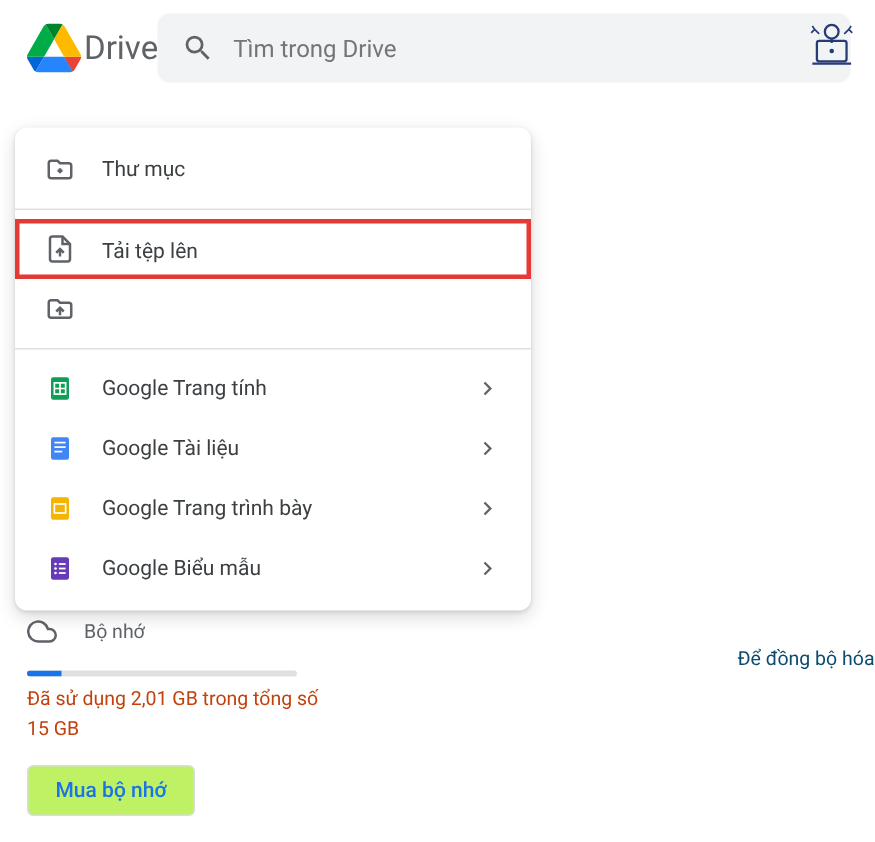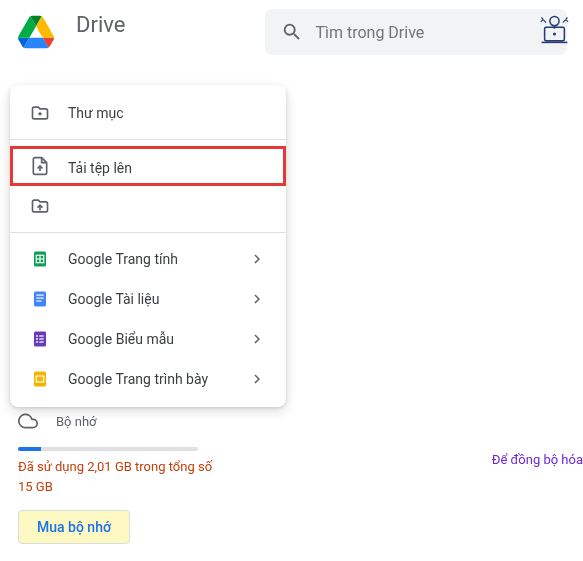--- a/index.html
+++ b/index.html
@@ -16,36 +16,36 @@
       overflow: hidden;
     }
     .header {
       display: flex;
       align-items: center;
       padding: 8px 16px;
       height: 64px;
     }
     .logo-area {
       display: flex;
-      gap: 20px;
+      align-items: center;
+      gap: 0;
     }
     .drive-logo {
       width: 40px;
       height: 40px;
       display: flex;
       align-items: center;
       justify-content: center;
     }
     .app-title {
       font-size: 22px;
       color: #5f6368;
       font-weight: 400;
     }
     .search-bar {
-      margin-left: 140px;
       display: flex;
       align-items: center;
       background: #f1f3f4;
       border-radius: 8px;
       padding: 10px 16px;
       flex: 1;
       height: 46px;
       gap: 12px;
     }
     .search-icon {
@@ -77,21 +77,21 @@
       letter-spacing: 0.5px;
     }
     .watermark-svg {
       display: inline-block;
       vertical-align: middle;
     }
     .context-menu {
       position: absolute;
       top: 85px;
       left: 10px;
-      width: 276px;
+      width: 344px;
       background: #fff;
       border-radius: 8px;
       box-shadow: 0 1px 3px rgba(0,0,0,0.12), 0 4px 12px rgba(0,0,0,0.15);
       padding: 8px 0;
       z-index: 50;
     }
     .menu-item {
       display: flex;
       align-items: center;
       padding: 10px 20px;
@@ -163,32 +163,32 @@
       font-size: 13px;
       color: #c2410c;
       margin-top: 6px;
       line-height: 1.5;
     }
     .buy-button {
       margin-top: 14px;
       padding: 8px 18px;
       border: 1px solid #dadce0;
       border-radius: 4px;
-      background: #fef9c3;
+      background: #bef264;
       color: #1a73e8;
       font-size: 14px;
       font-weight: 500;
       cursor: pointer;
     }
     .sync-text {
       position: absolute;
       right: 0;
-      top: 452px;
+      top: 432px;
       font-size: 13px;
-      color: #6d28d9;
+      color: #0c4a6e;
     }
   </style>
 </head>
 <body>
 
 <div class="header">
   <div class="logo-area">
     <span class="drive-logo">
       <svg width="36" height="36" viewBox="0 0 87 78">
           <path d="M6.6 66.85l3.85 6.65c.8 1.4 1.95 2.5 3.3 3.3L27.5 53H0c0 1.55.4 3.1 1.2 4.5z" fill="#0066da"></path>
@@ -284,52 +284,52 @@
         </svg>
     </span>
     <span class="menu-label">Google Tài liệu</span>
     <span class="menu-chevron">
       <svg width="18" height="18" viewBox="0 0 24 24" fill="#5f6368">
           <path d="M10 6L8.59 7.41 13.17 12l-4.58 4.59L10 18l6-6z"></path>
         </svg>
     </span>
   </div>
   <div class="menu-item">
+    <span class="menu-icon yellow">
+      <svg width="18" height="18" viewBox="0 0 24 24">
+          <rect x="4" y="2" width="16" height="20" rx="2" fill="#f4b400"></rect>
+          <rect x="7" y="8" width="10" height="8" fill="none" stroke="#fff" stroke-width="1.5"></rect>
+        </svg>
+    </span>
+    <span class="menu-label">Google Trang trình bày</span>
+    <span class="menu-chevron">
+      <svg width="18" height="18" viewBox="0 0 24 24" fill="#5f6368">
+          <path d="M10 6L8.59 7.41 13.17 12l-4.58 4.59L10 18l6-6z"></path>
+        </svg>
+    </span>
+  </div>
+  <div class="menu-item">
     <span class="menu-icon purple">
       <svg width="18" height="18" viewBox="0 0 24 24">
           <rect x="4" y="2" width="16" height="20" rx="2" fill="#673ab7"></rect>
           <circle cx="8" cy="8" r="1.2" fill="#fff"></circle>
           <rect x="11" y="7.2" width="6" height="1.6" fill="#fff"></rect>
           <circle cx="8" cy="12" r="1.2" fill="#fff"></circle>
           <rect x="11" y="11.2" width="6" height="1.6" fill="#fff"></rect>
           <circle cx="8" cy="16" r="1.2" fill="#fff"></circle>
           <rect x="11" y="15.2" width="6" height="1.6" fill="#fff"></rect>
         </svg>
     </span>
     <span class="menu-label">Google Biểu mẫu</span>
     <span class="menu-chevron">
       <svg width="18" height="18" viewBox="0 0 24 24" fill="#5f6368">
           <path d="M10 6L8.59 7.41 13.17 12l-4.58 4.59L10 18l6-6z"></path>
         </svg>
     </span>
   </div>
-  <div class="menu-item">
-    <span class="menu-icon yellow">
-      <svg width="18" height="18" viewBox="0 0 24 24">
-          <rect x="4" y="2" width="16" height="20" rx="2" fill="#f4b400"></rect>
-          <rect x="7" y="8" width="10" height="8" fill="none" stroke="#fff" stroke-width="1.5"></rect>
-        </svg>
-    </span>
-    <span class="menu-label">Google Trang trình bày</span>
-    <span class="menu-chevron">
-      <svg width="18" height="18" viewBox="0 0 24 24" fill="#5f6368">
-          <path d="M10 6L8.59 7.41 13.17 12l-4.58 4.59L10 18l6-6z"></path>
-        </svg>
-    </span>
-  </div>
 </div>
 
 <div class="sidebar-content">
   <div class="storage-item">
     <span class="menu-icon">
       <svg width="22" height="22" viewBox="0 0 24 24" fill="none" stroke="#5f6368" stroke-width="2">
           <path d="M18 10h-1.26A8 8 0 109 20h9a5 5 0 000-10z"></path>
         </svg>
     </span>
     <span class="storage-label">Bộ nhớ</span>

